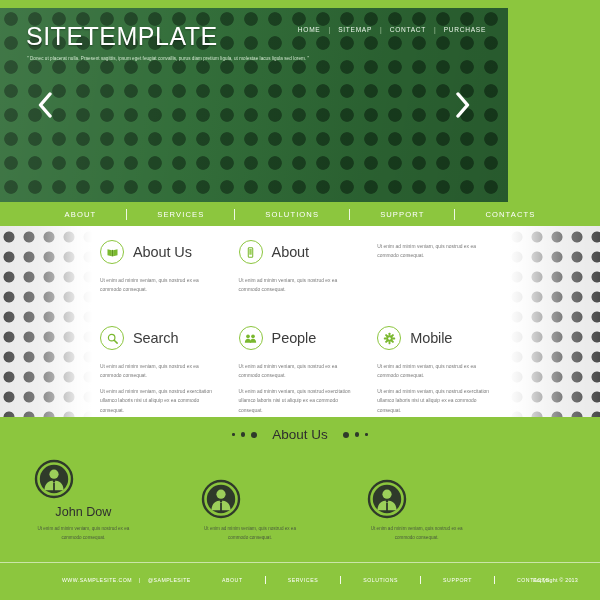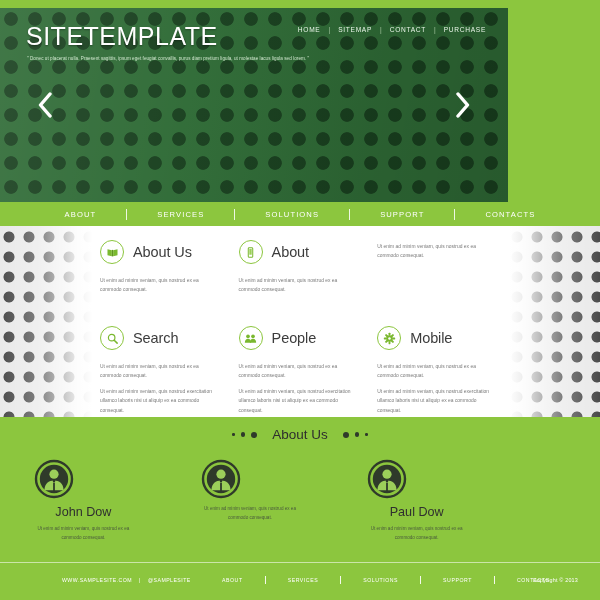--- a/index.html
+++ b/index.html
@@ -216,20 +216,21 @@
   .dotgroup { display: flex; align-items: center; gap: 6px; }
   .dotgroup i { display: block; border-radius: 50%; background: #2f3a2a; }
   .d1 { width: 2.6px; height: 2.6px; }
   .d2 { width: 4.4px; height: 4.4px; }
   .d3 { width: 6px; height: 6px; }
 
   .team-row {
     position: absolute; top: 42px; left: 0;
     width: 500px;
     display: flex;
+    align-items: flex-end;
   }
   .member {
     flex: 1 1 0;
     text-align: center;
     padding: 0 34px;
   }
   .member .avatar {
     width: 40px; height: 40px;
     margin: 0 auto;
   }
@@ -495,21 +496,20 @@
         <span class="avatar">
           <svg width="40" height="40" viewBox="0 0 40 40">
             <circle cx="20" cy="20" r="18" fill="none" stroke="#2f3a2a" stroke-width="2.4"></circle>
             <circle cx="20" cy="20" r="14.2" fill="#2f3a2a"></circle>
             <circle cx="20" cy="15.2" r="4.6" fill="#9ccf5a"></circle>
             <path d="M10.5 31.2 C10.5 24.6 14.8 21.6 20 21.6 C25.2 21.6 29.5 24.6 29.5 31.2 Z" fill="#9ccf5a"></path>
             <rect x="19.1" y="23.6" width="1.8" height="8.4" fill="#2f3a2a"></rect>
             <circle cx="20" cy="22.0" r="1.25" fill="#2f3a2a"></circle>
           </svg>
         </span>
-        <div class="mname">Paul Dow</div>
         <p>Ut enim ad minim veniam, quis nostrud ex ea commodo consequat.</p>
       </div>
 
     </div>
   </div>
 
   <div class="footer">
     <div class="footer-inner">
 
       <div class="f-left">

